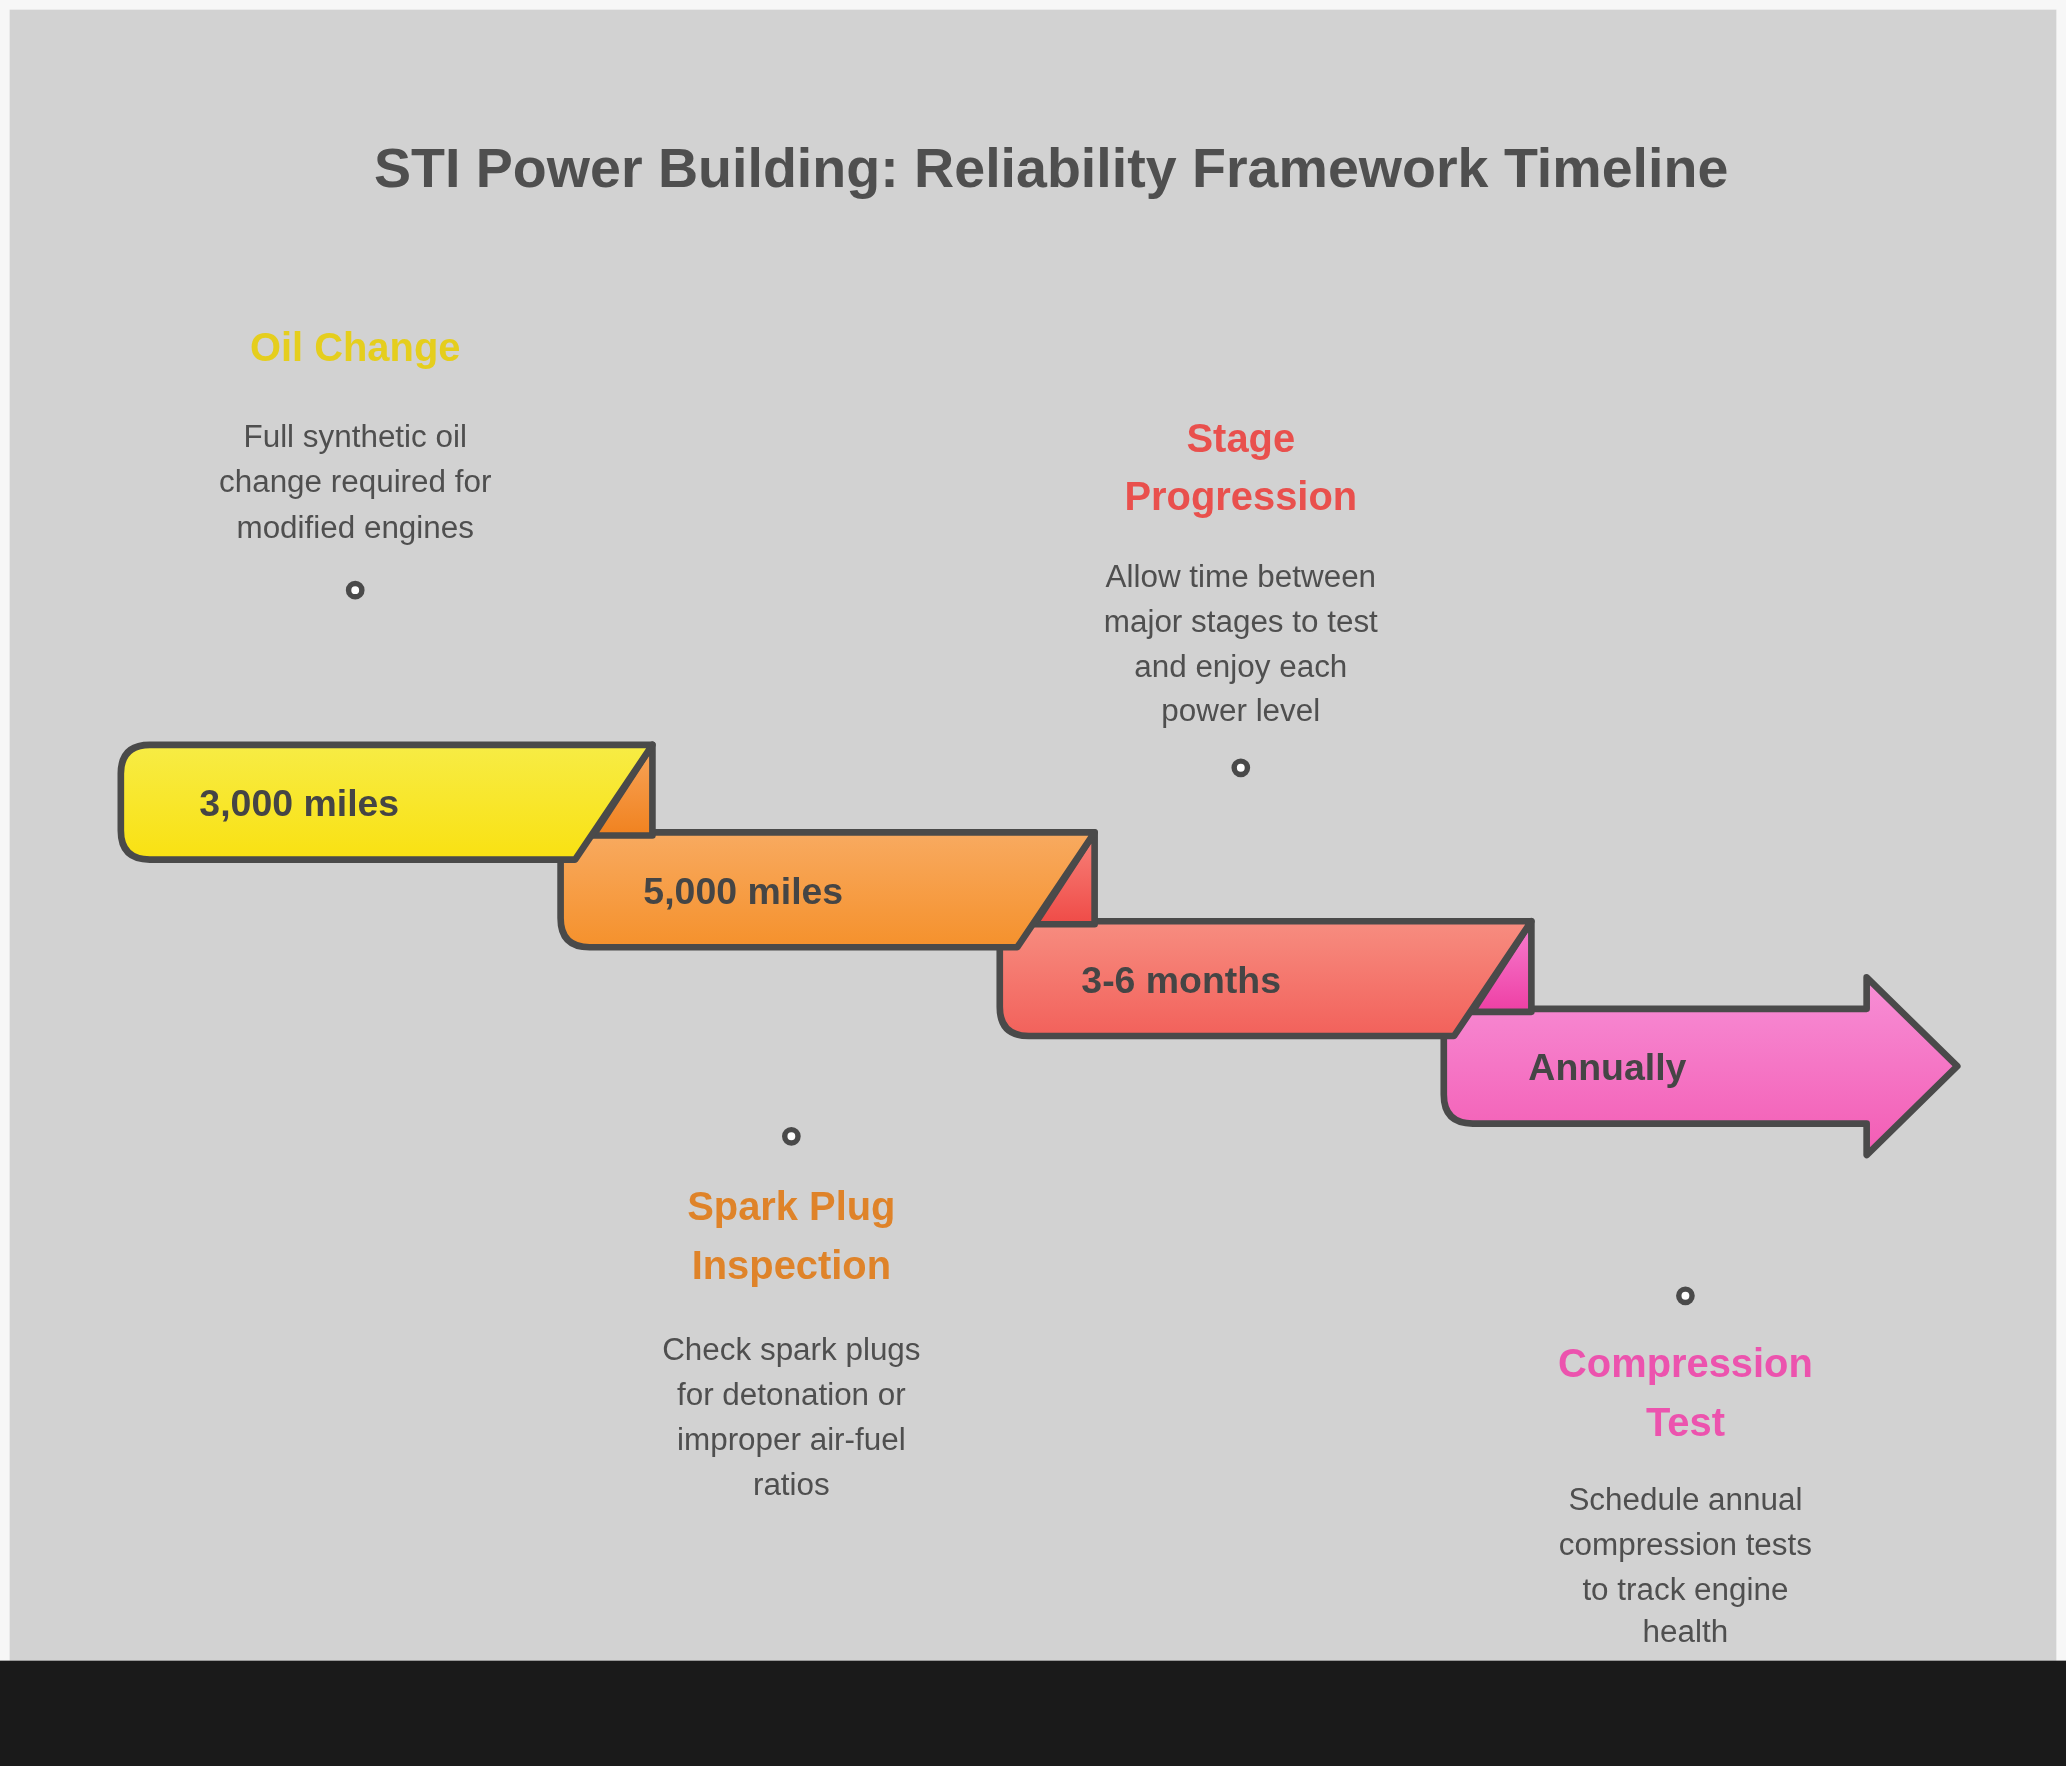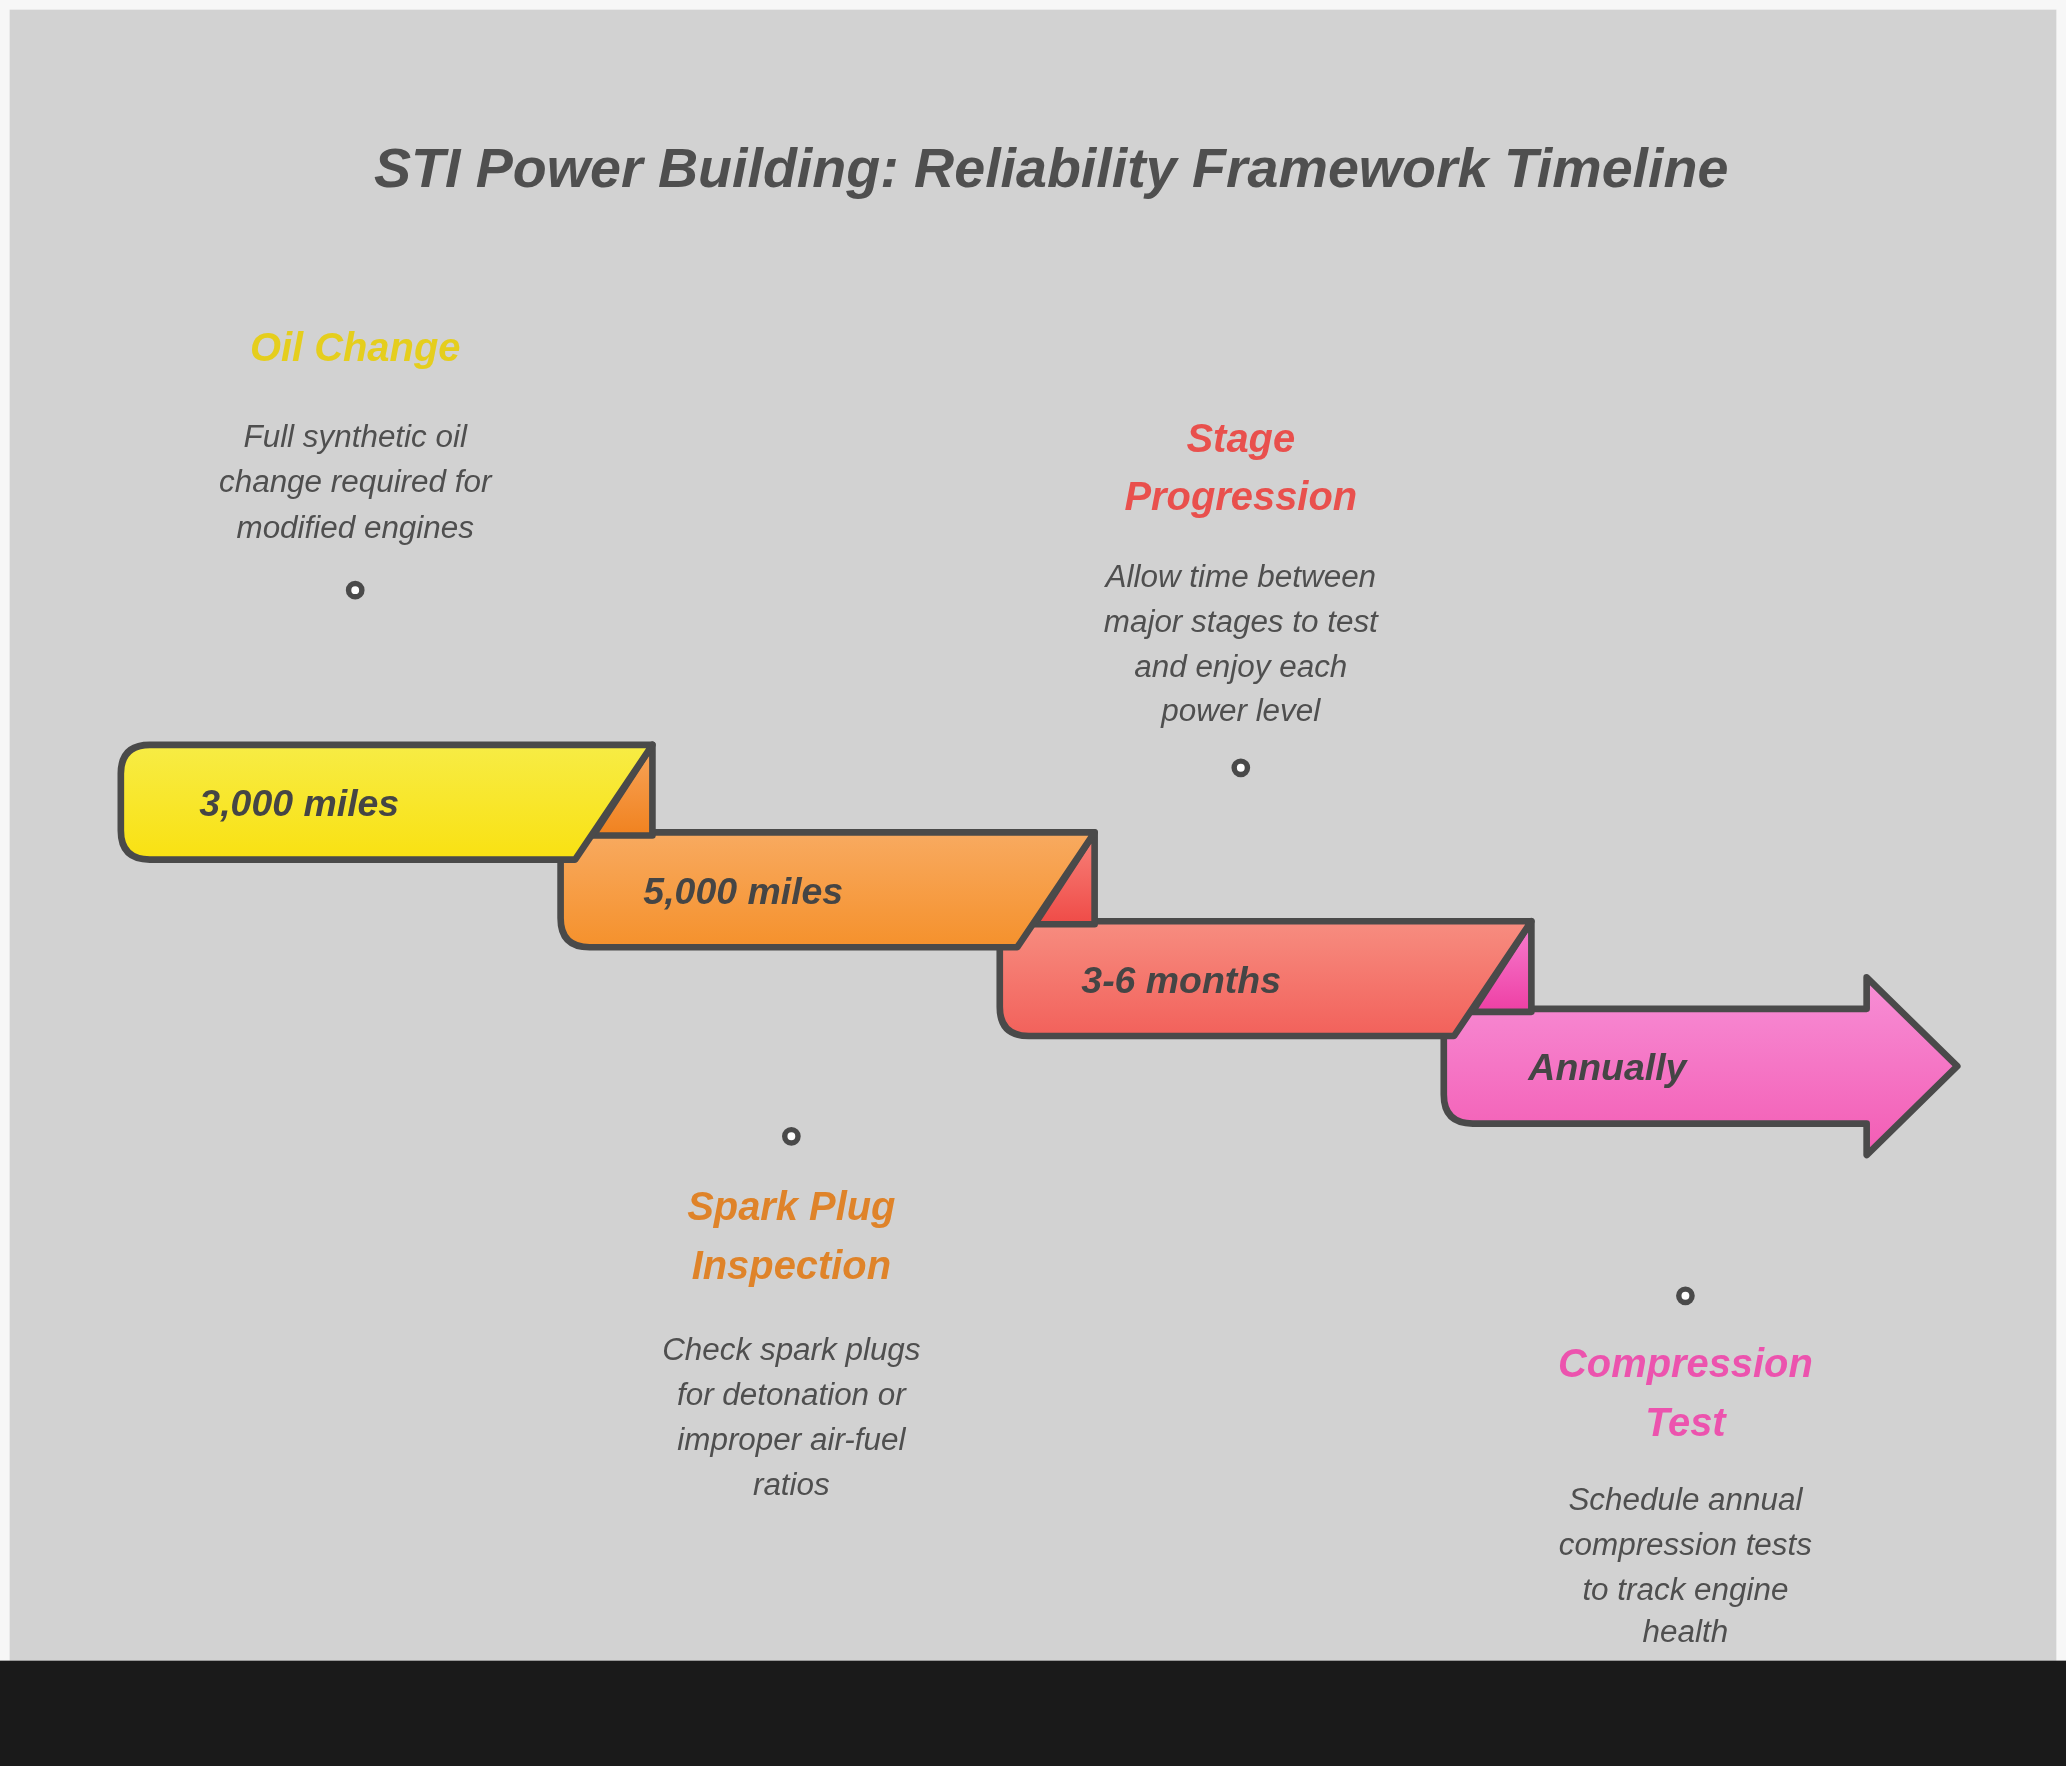--- a/index.html
+++ b/index.html
@@ -5,21 +5,20 @@
   html, body {
     margin: 0;
     padding: 0;
     background: #F7F7F7;
     font-family: "Liberation Sans", sans-serif;
   }
   .stage-wrap {
     width: 100%;
     height: 100vh;
     display: block;
-    font-style: italic;
   }
   svg { display: block; width: 100%; height: auto; }
   text { user-select: none; }
   .title-text {
     font-size: 92px;
     font-weight: bold;
     fill: #4F4F4F;
   }
   .band-label {
     font-size: 62px;

